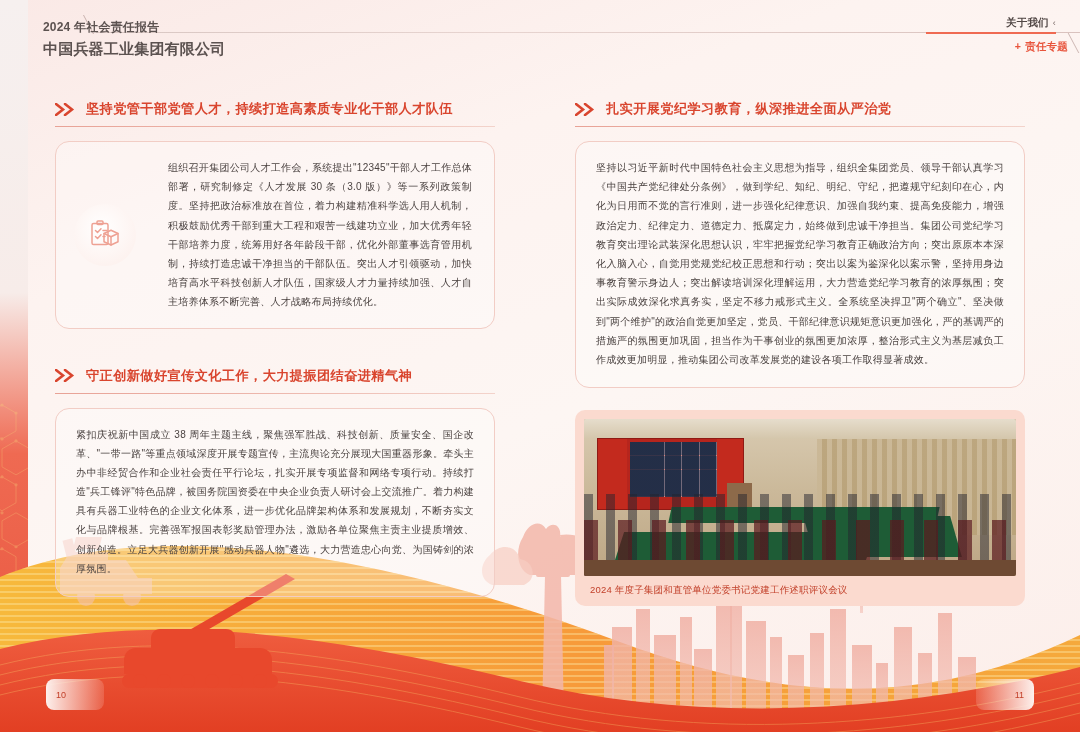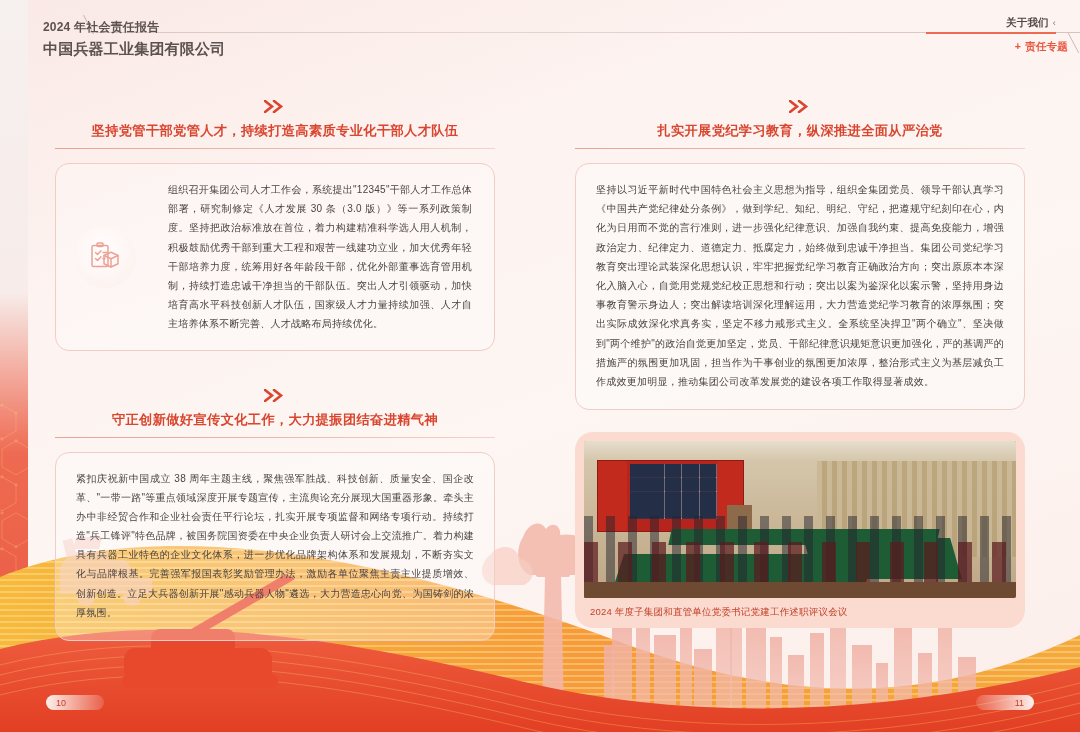--- a/index.html
+++ b/index.html
@@ -115,21 +115,20 @@
   .col-left  { width: 540px; padding: 0 45px 0 55px; }
   .col-right { width: 540px; padding: 0 55px 0 35px; }
 
   
   .sec { margin-bottom: 6px; }
   .sec-head {
     display: flex;
     align-items: center;
     gap: 9px;
     padding-top: 32px;
-    flex-direction: column;
   }
   .chevrons {
     display: inline-block;
     line-height: 1;
     flex: 0 0 auto;
   }
   .chevrons svg { display: block; }
   .sec-title {
     font-size: 13.2px;
     font-weight: 700;
@@ -173,21 +172,21 @@
     justify-content: center;
   }
   .icon-badge svg { display: block; }
 
   .card-plain { padding: 16px 20px 18px 20px; }
 
   
   .photo-card {
     margin-top: 22px;
     background: #fbdacf;
-    border-radius: 18px;
+    border-radius: 10px;
     padding: 9px 9px 0 9px;
   }
   .photo {
     position: relative;
     width: 100%;
     height: 157px;
     overflow: hidden;
     border-radius: 2px;
     background: #c8b79d;
   }
@@ -240,21 +239,21 @@
     height: 215px;
     overflow: hidden;
     z-index: 5;
   }
   .band svg { display: block; width: 100%; height: 100%; }
 
   
   .pageno {
     position: absolute;
     bottom: 22px;
-    width: 58px; height: 15px;
+    width: 58px; height: 31px;
     border-radius: 8px;
     font-size: 9px;
     color: #c2402a;
     display: flex;
     align-items: center;
     z-index: 40;
   }
   .pageno.left  { left: 46px;  justify-content: flex-start; padding-left: 10px;
                   background: linear-gradient(90deg,#fdf0ec 0%, rgba(253,240,236,.15) 100%); }
   .pageno.right { right: 46px; justify-content: flex-end; padding-right: 10px;

